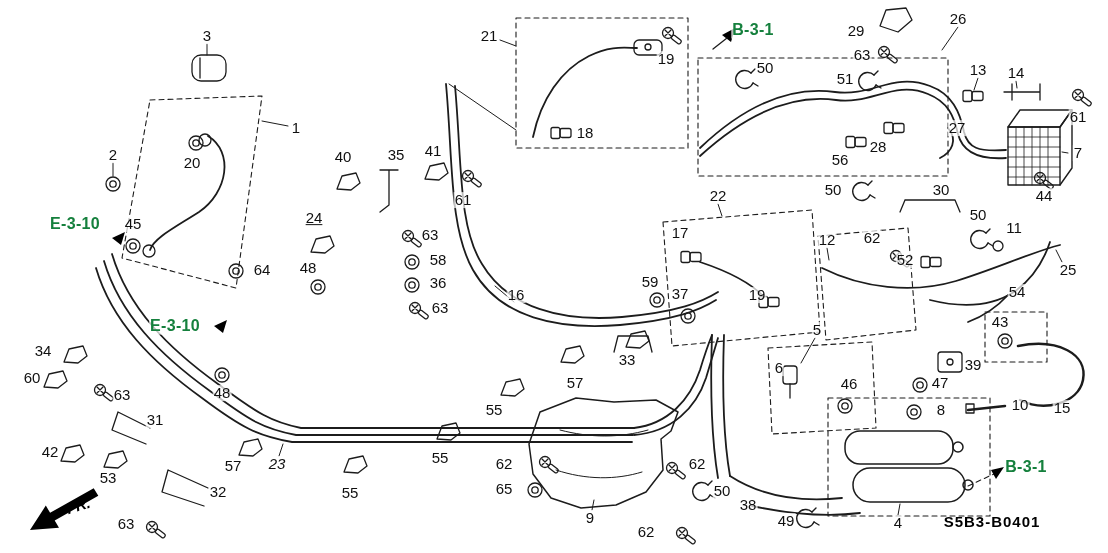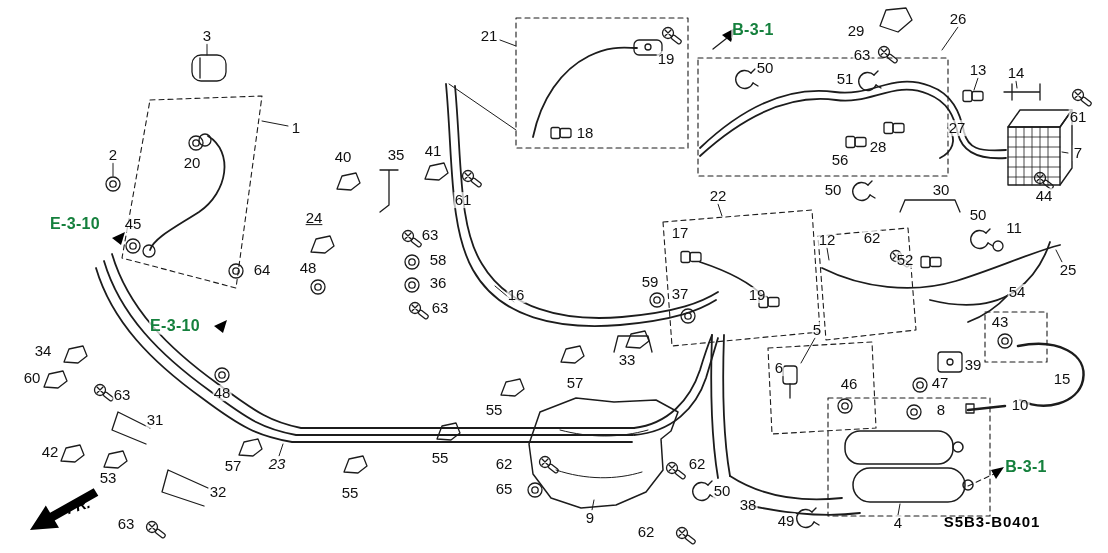--- a/index.html
+++ b/index.html
@@ -283,21 +283,21 @@
       <span class="part-label" style="left: 627px; top: 360px;">33</span>
       <span class="part-label" style="left: 575px; top: 383px;">57</span>
       <span class="part-label" style="left: 817px; top: 330px;">5</span>
       <span class="part-label" style="left: 779px; top: 368px;">6</span>
       <span class="part-label" style="left: 849px; top: 384px;">46</span>
       <span class="part-label" style="left: 1000px; top: 322px;">43</span>
       <span class="part-label" style="left: 973px; top: 365px;">39</span>
       <span class="part-label" style="left: 940px; top: 383px;">47</span>
       <span class="part-label" style="left: 941px; top: 410px;">8</span>
       <span class="part-label" style="left: 1020px; top: 405px;">10</span>
-      <span class="part-label" style="left: 1062px; top: 379px;">15</span>
+      <span class="part-label" style="left: 1062px; top: 408px;">15</span>
       <span class="part-label" style="left: 494px; top: 410px;">55</span>
       <span class="part-label" style="left: 50px; top: 452px;">42</span>
       <span class="part-label" style="left: 108px; top: 478px;">53</span>
       <span class="part-label" style="left: 233px; top: 466px;">57</span>
       <span class="part-label" style="left: 277px; top: 464px; font-style: italic;">23</span>
       <span class="part-label" style="left: 440px; top: 458px;">55</span>
       <span class="part-label" style="left: 350px; top: 493px;">55</span>
       <span class="part-label" style="left: 218px; top: 492px;">32</span>
       <span class="part-label" style="left: 504px; top: 464px;">62</span>
       <span class="part-label" style="left: 504px; top: 489px;">65</span>

